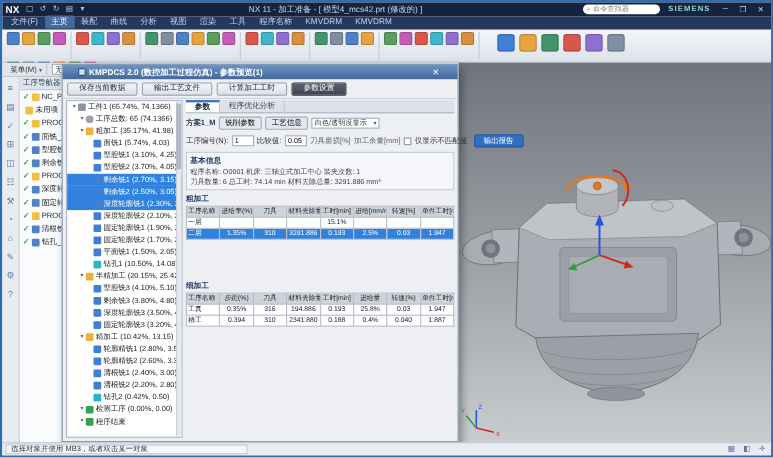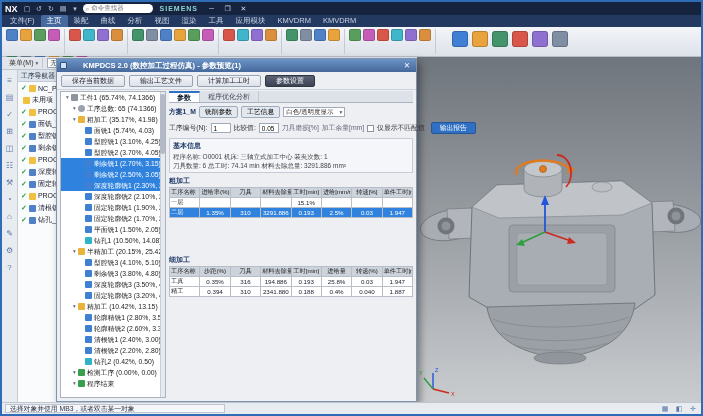--- a/index.html
+++ b/index.html
@@ -45,21 +45,21 @@
   .nhead{height:12px;background:#dde3ec;border-bottom:1px solid #c6ccd6;font-size:6.8px;line-height:12px;padding:0 3px;color:#234;white-space:nowrap;overflow:hidden}
   .nrow{height:12px;display:flex;align-items:center;font-size:7px;color:#223;gap:2px;padding-left:3px;white-space:nowrap}
   .ncheck{color:#2e9e3e;font-size:7px;font-weight:bold}
   .nico{width:7px;height:7px;border-radius:1px;display:inline-block}
 
   
   .viewport{position:absolute;top:55px;left:415px;right:0;bottom:12px;background:linear-gradient(180deg,#6f757c 0%,#989da2 48%,#c9cccf 100%);z-index:1;overflow:hidden}
 
   
   .dialog{position:absolute;left:54px;top:56px;width:361px;height:344px;background:#edeff2;border:1px solid #7e93ad;box-shadow:3px 4px 8px rgba(0,0,0,.4);z-index:10}
-  .dlg-title{height:13px;background:linear-gradient(#6b93c6,#46689a);display:flex;align-items:center;color:#fff;font-size:7.5px;font-weight:bold;padding:0 3px;gap:16px}
+  .dlg-title{height:13px;background:linear-gradient(#6b93c6,#46689a);display:flex;align-items:center;color:#fff;font-size:7.5px;font-weight:bold;padding:0 14px;gap:3px}
   .dicon{width:7px;height:7px;background:#cfe2f6;border:1px solid #2c4f7e;border-radius:1px}
   .dlg-title .t{flex:1;white-space:nowrap;overflow:hidden}
   .dclose{width:12px;text-align:center;font-weight:normal}
   .dlg-actions{height:18px;display:flex;align-items:center;gap:4px;padding:0 4px;border-bottom:1px solid #cdd3dc}
   .abtn{height:12px;font-size:7px;line-height:10px;padding:0 10px;border:1px solid #97a3b4;background:linear-gradient(#f2f4f7,#dde2e9);border-radius:2px;color:#223;white-space:nowrap}
   .abtn.dark{background:linear-gradient(#5a6274,#3c4454);color:#fff;border-color:#2e3642}
   .dlg-body{position:absolute;top:32px;left:3px;right:3px;bottom:3px;display:flex;gap:3px}
 
   
   .tree{width:106px;background:#fff;border:1px solid #aab3c0;overflow:hidden;position:relative;flex:none}
@@ -108,32 +108,33 @@
 
 <div class="window">
 
   <div class="titlebar">
     <span class="nxlogo">NX</span>
     <span class="qai">▢</span>
     <span class="qai">↺</span>
     <span class="qai">↻</span>
     <span class="qai">▤</span>
     <span class="qai">▾</span>
+    <span class="wtitle">NX 11 - 加工准备 - [ 模型4_mcs42.prt (修改的) ]</span>
     <span class="searchbox">
       <span>⌕</span>
       <span>命令查找器</span>
     </span>
     <span class="brand">SIEMENS</span>
     <span class="winbtn">─</span>
     <span class="winbtn">❒</span>
     <span class="winbtn">✕</span>
   </div>
 
   <div class="menubar">
-    <div id="menu-tabs"><span class="mtab">文件(F)</span><span class="mtab act">主页</span><span class="mtab">装配</span><span class="mtab">曲线</span><span class="mtab">分析</span><span class="mtab">视图</span><span class="mtab">渲染</span><span class="mtab">工具</span><span class="mtab">应用模块</span><span class="mtab">KMVDRM</span><span class="mtab">KMVDRM</span></div>
+    <div id="menu-tabs"><span class="mtab">文件(F)</span><span class="mtab act">主页</span><span class="mtab">装配</span><span class="mtab">曲线</span><span class="mtab">分析</span><span class="mtab">视图</span><span class="mtab">渲染</span><span class="mtab">工具</span><span class="mtab">程序名称</span><span class="mtab">KMVDRM</span><span class="mtab">KMVDRM</span></div>
   </div>
 
   <div class="ribbon">
     <div id="ribbon-icons">
         <span class="ricon" style="background: rgb(79, 129, 199);"></span>
         <span class="ricon" style="background: rgb(232, 163, 61);"></span>
         <span class="ricon" style="background: rgb(90, 158, 93);"></span>
         <span class="ricon" style="background: rgb(196, 92, 184);"></span>
         <span class="rsep"></span>
         <span class="ricon" style="background: rgb(217, 87, 74);"></span>

